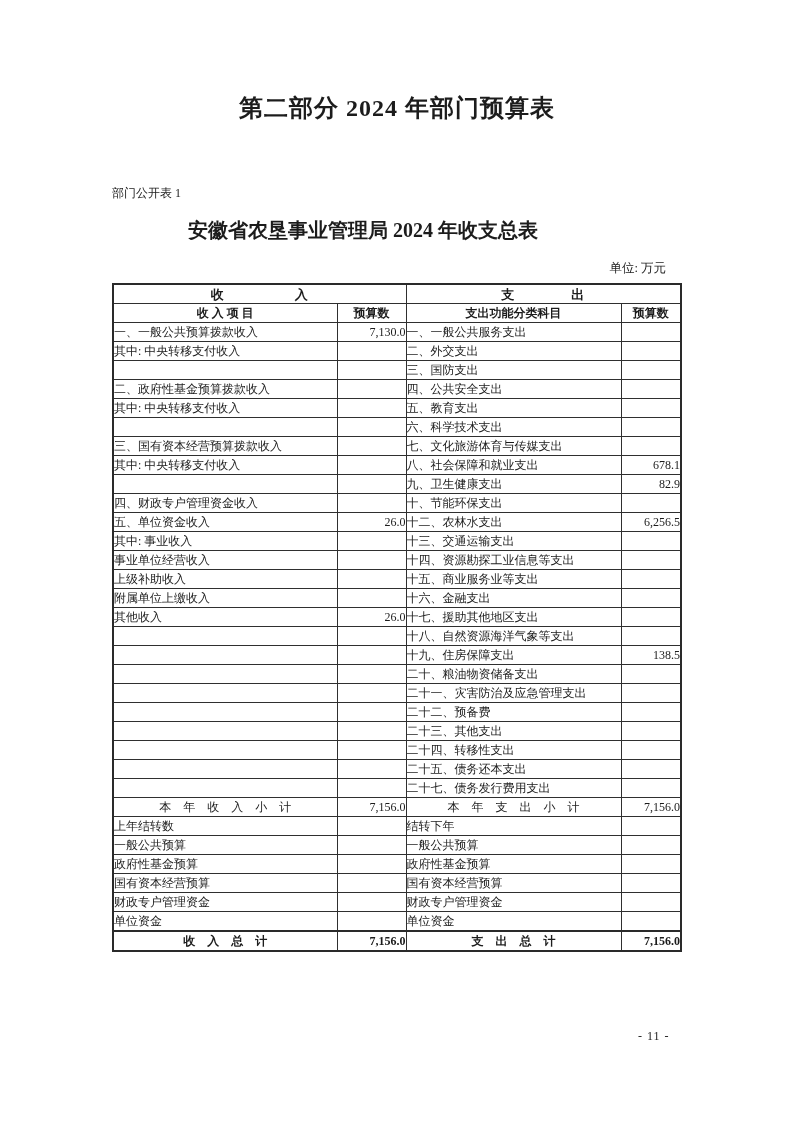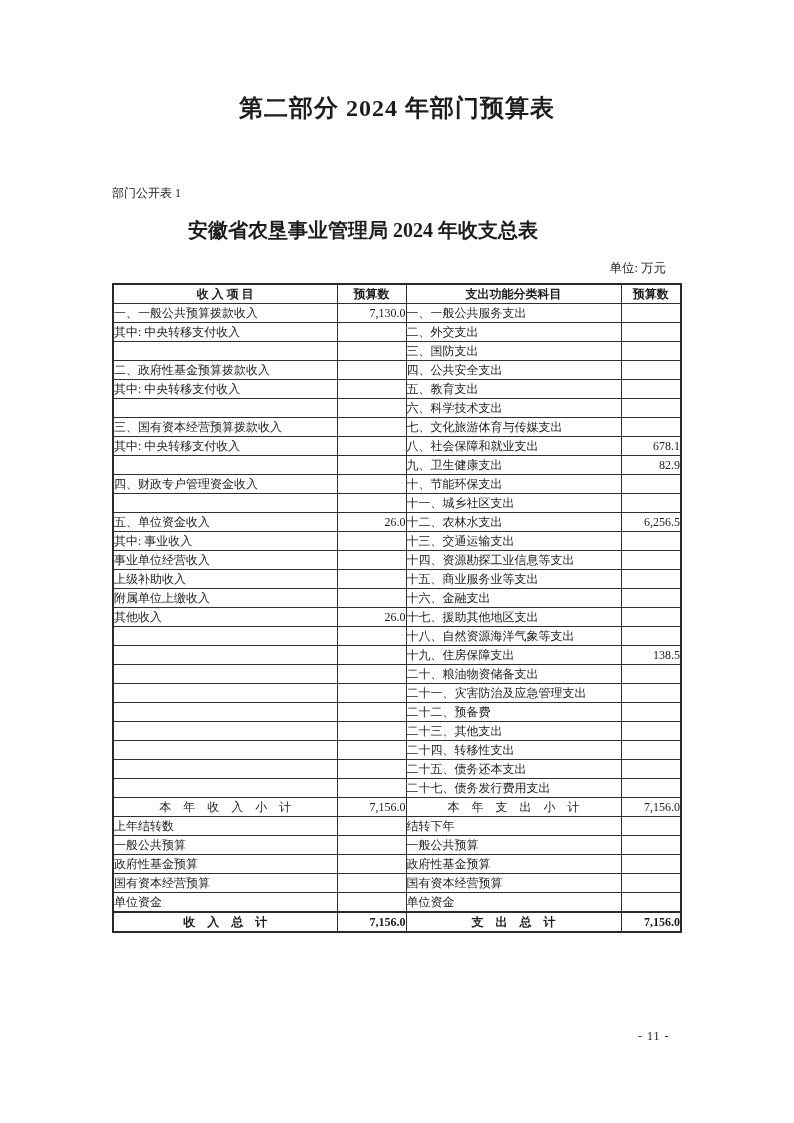--- a/index.html
+++ b/index.html
@@ -74,20 +74,24 @@
 <div class="table-wrap">
   <table class="budget">
     <colgroup>
       <col style="width:224px">
       <col style="width:69px">
       <col style="width:215px">
       <col style="width:60px">
     </colgroup>
     <thead>
       <tr>
+        <th colspan="2" class="h-group">收　　　　　入</th>
+        <th colspan="2" class="h-group">支　　　　出</th>
+      </tr>
+      <tr>
         <th>收 入 项 目</th>
         <th>预算数</th>
         <th>支出功能分类科目</th>
         <th>预算数</th>
       </tr>
     </thead>
     <tbody>
         <tr>
           <td class="lvl-item">一、一般公共预算拨款收入</td>
           <td class="c-num">7,130.0</td>
@@ -142,26 +146,20 @@
           <td class="lvl-item">九、卫生健康支出</td>
           <td class="c-num">82.9</td>
         </tr>
         <tr>
           <td class="lvl-item">四、财政专户管理资金收入</td>
           <td class="c-num"></td>
           <td class="lvl-item">十、节能环保支出</td>
           <td class="c-num"></td>
         </tr>
         <tr>
-          <td class="lvl-item"></td>
-          <td class="c-num"></td>
-          <td class="lvl-item">十一、城乡社区支出</td>
-          <td class="c-num"></td>
-        </tr>
-        <tr>
           <td class="lvl-item">五、单位资金收入</td>
           <td class="c-num">26.0</td>
           <td class="lvl-item">十二、农林水支出</td>
           <td class="c-num">6,256.5</td>
         </tr>
         <tr>
           <td class="lvl-sub">其中: 事业收入</td>
           <td class="c-num"></td>
           <td class="lvl-item">十三、交通运输支出</td>
           <td class="c-num"></td>
@@ -268,20 +266,26 @@
           <td class="lvl-indent1">政府性基金预算</td>
           <td class="c-num"></td>
         </tr>
         <tr>
           <td class="lvl-indent1">国有资本经营预算</td>
           <td class="c-num"></td>
           <td class="lvl-indent1">国有资本经营预算</td>
           <td class="c-num"></td>
         </tr>
         <tr>
+          <td class="lvl-indent1">财政专户管理资金</td>
+          <td class="c-num"></td>
+          <td class="lvl-indent1">财政专户管理资金</td>
+          <td class="c-num"></td>
+        </tr>
+        <tr>
           <td class="lvl-indent1">单位资金</td>
           <td class="c-num"></td>
           <td class="lvl-indent1">单位资金</td>
           <td class="c-num"></td>
         </tr>
         <tr class="row-total">
           <td class="lvl-total">收　入　总　计</td>
           <td class="c-num">7,156.0</td>
           <td class="lvl-total">支　出　总　计</td>
           <td class="c-num">7,156.0</td>

